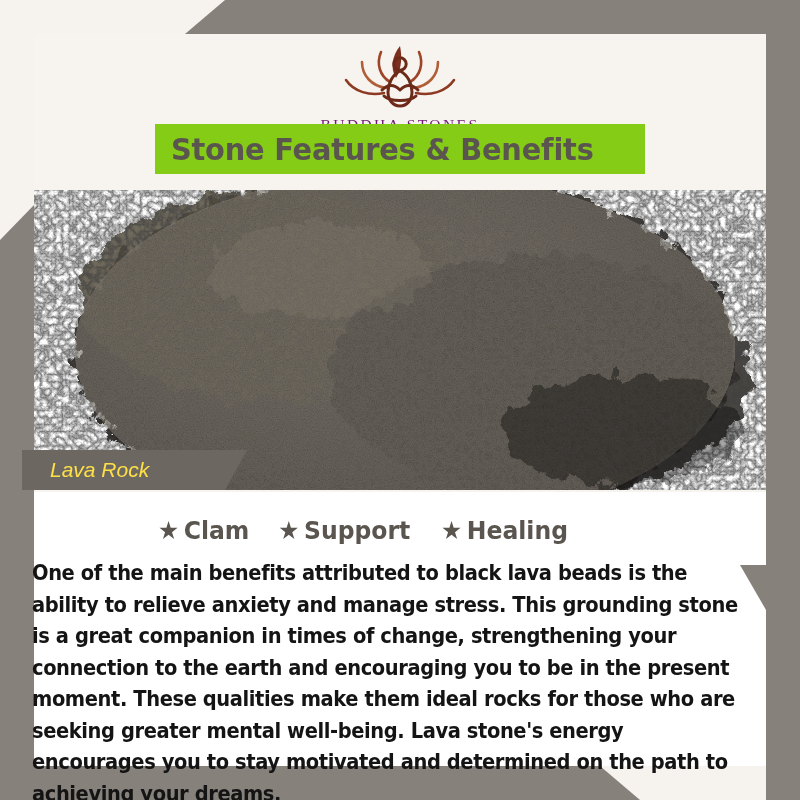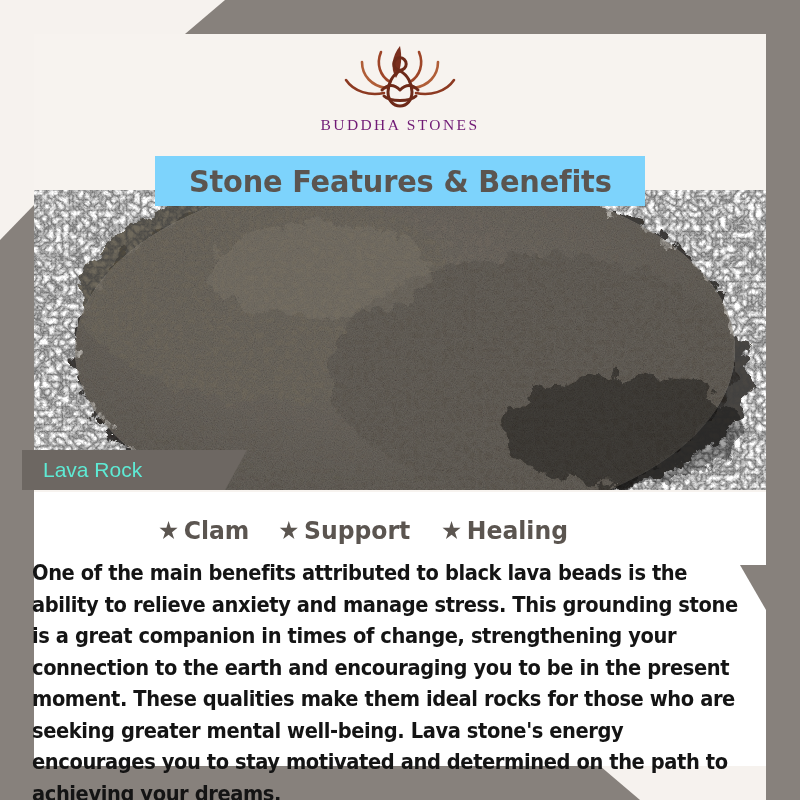--- a/index.html
+++ b/index.html
@@ -71,25 +71,25 @@
     font-family:"Liberation Serif", serif;
     font-size:15.5px;
     letter-spacing:2.4px;
     color:#701a75;
     white-space:nowrap;
   }
 
   
   .title-banner {
     position:absolute;
-    left:155px; top:156px;
+    left:155px; top:124px;
     width:490px; height:50px;
-    background:#7dd3fc;
+    background:#84cc16;
     z-index:4;
-    display:flex; align-items:center; justify-content:center;
+    display:flex; align-items:center; justify-content:flex-start;
   }
   .title-text {
     font-family:"DejaVu Sans", sans-serif;
     font-weight:700;
     font-size:31px;
     color:#5b5550;
     letter-spacing:-0.2px;
     transform:scaleX(0.93);
     white-space:nowrap;
   }
@@ -114,24 +114,25 @@
   .stone-label {
     position:absolute;
     left:22px; top:450px;
     width:225px; height:40px;
     background:#6d6762;
     clip-path: polygon(0 0, 225px 0, 203px 40px, 0 40px);
     z-index:5;
     display:flex; align-items:center;
   }
   .stone-label-text {
-    color:#5eead4;
+    color:#fde047;
     font-size:21px;
-    padding-left:21px;
-    white-space:nowrap;
+    padding-left:28px;
+    white-space:nowrap;
+    font-style:italic;
   }
 
   
   .content {
     position:absolute;
     left:34px; top:492px;
     width:732px; height:274px;
     background:#ffffff;
     z-index:1;
   }

